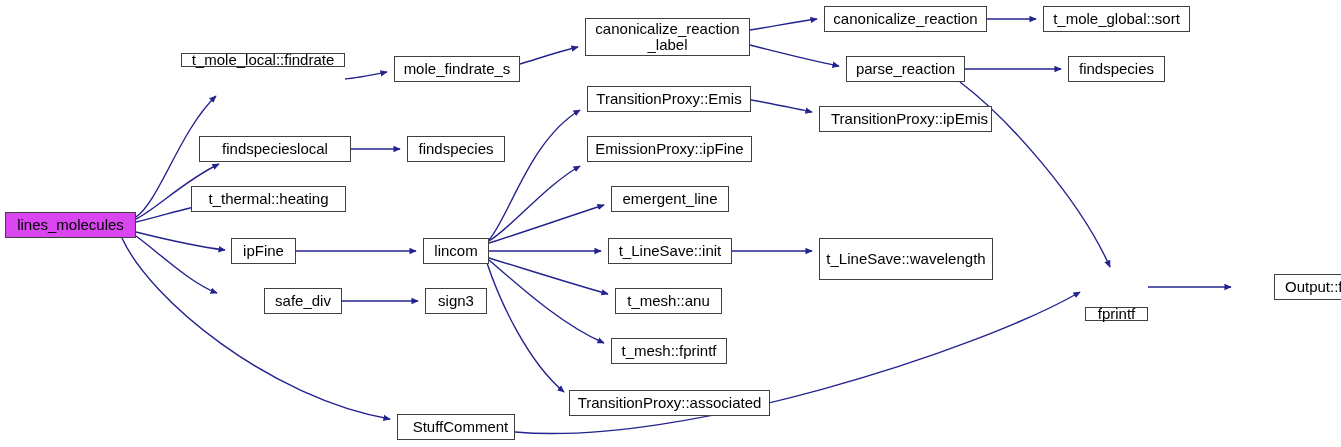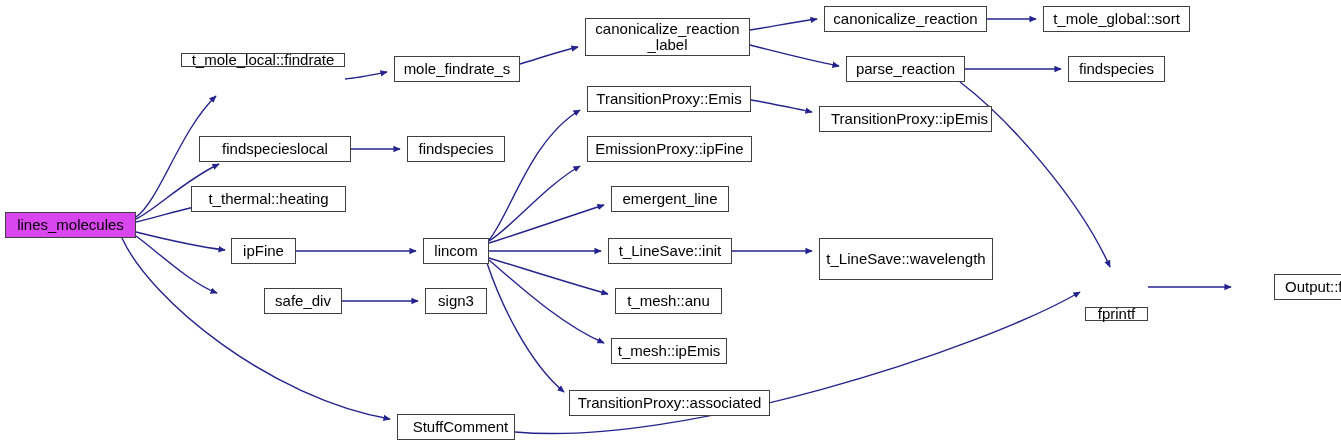--- a/index.html
+++ b/index.html
@@ -81,21 +81,21 @@
       <div class="node" style="left: 407px; top: 136px; width: 98px; height: 26px;">findspecies</div>
       <div class="node" style="left: 423px; top: 238px; width: 66px; height: 26px;">lincom</div>
       <div class="node" style="left: 425px; top: 288px; width: 62px; height: 26px;">sign3</div>
       <div class="node two-line" style="left: 585px; top: 18px; width: 165px; height: 38px;">canonicalize_reaction
 _label</div>
       <div class="node" style="left: 587px; top: 86px; width: 164px; height: 26px;">TransitionProxy::Emis</div>
       <div class="node" style="left: 587px; top: 136px; width: 165px; height: 26px;">EmissionProxy::ipFine</div>
       <div class="node" style="left: 611px; top: 186px; width: 118px; height: 26px;">emergent_line</div>
       <div class="node" style="left: 608px; top: 238px; width: 124px; height: 26px;">t_LineSave::init</div>
       <div class="node" style="left: 615px; top: 288px; width: 107px; height: 26px;">t_mesh::anu</div>
-      <div class="node" style="left: 611px; top: 338px; width: 116px; height: 26px;">t_mesh::ipEmis</div>
+      <div class="node" style="left: 611px; top: 338px; width: 116px; height: 26px;">t_mesh::fprintf</div>
       <div class="node" style="left: 569px; top: 390px; width: 201px; height: 26px;">TransitionProxy::associated</div>
       <div class="node" style="left: 824px; top: 6px; width: 163px; height: 26px;">canonicalize_reaction</div>
       <div class="node" style="left: 846px; top: 56px; width: 119px; height: 26px;">parse_reaction</div>
       <div class="node" style="left: 819px; top: 106px; width: 173px; height: 26px; padding-left: 8px;">TransitionProxy::ipEmis</div>
       <div class="node" style="left: 819px; top: 238px; width: 174px; height: 42px;">t_LineSave::wavelength</div>
       <div class="node" style="left: 1043px; top: 6px; width: 147px; height: 26px;">t_mole_global::sort</div>
       <div class="node" style="left: 1068px; top: 56px; width: 97px; height: 26px;">findspecies</div>
       <div class="node" style="left: 1085px; top: 274px; width: 63px; height: 14px; margin-top: 33px;">fprintf</div>
       <div class="node" style="left: 1238px; top: 274px; width: 97px; height: 26px; margin-left: 36px;">Output::fptr</div>
     </div>

